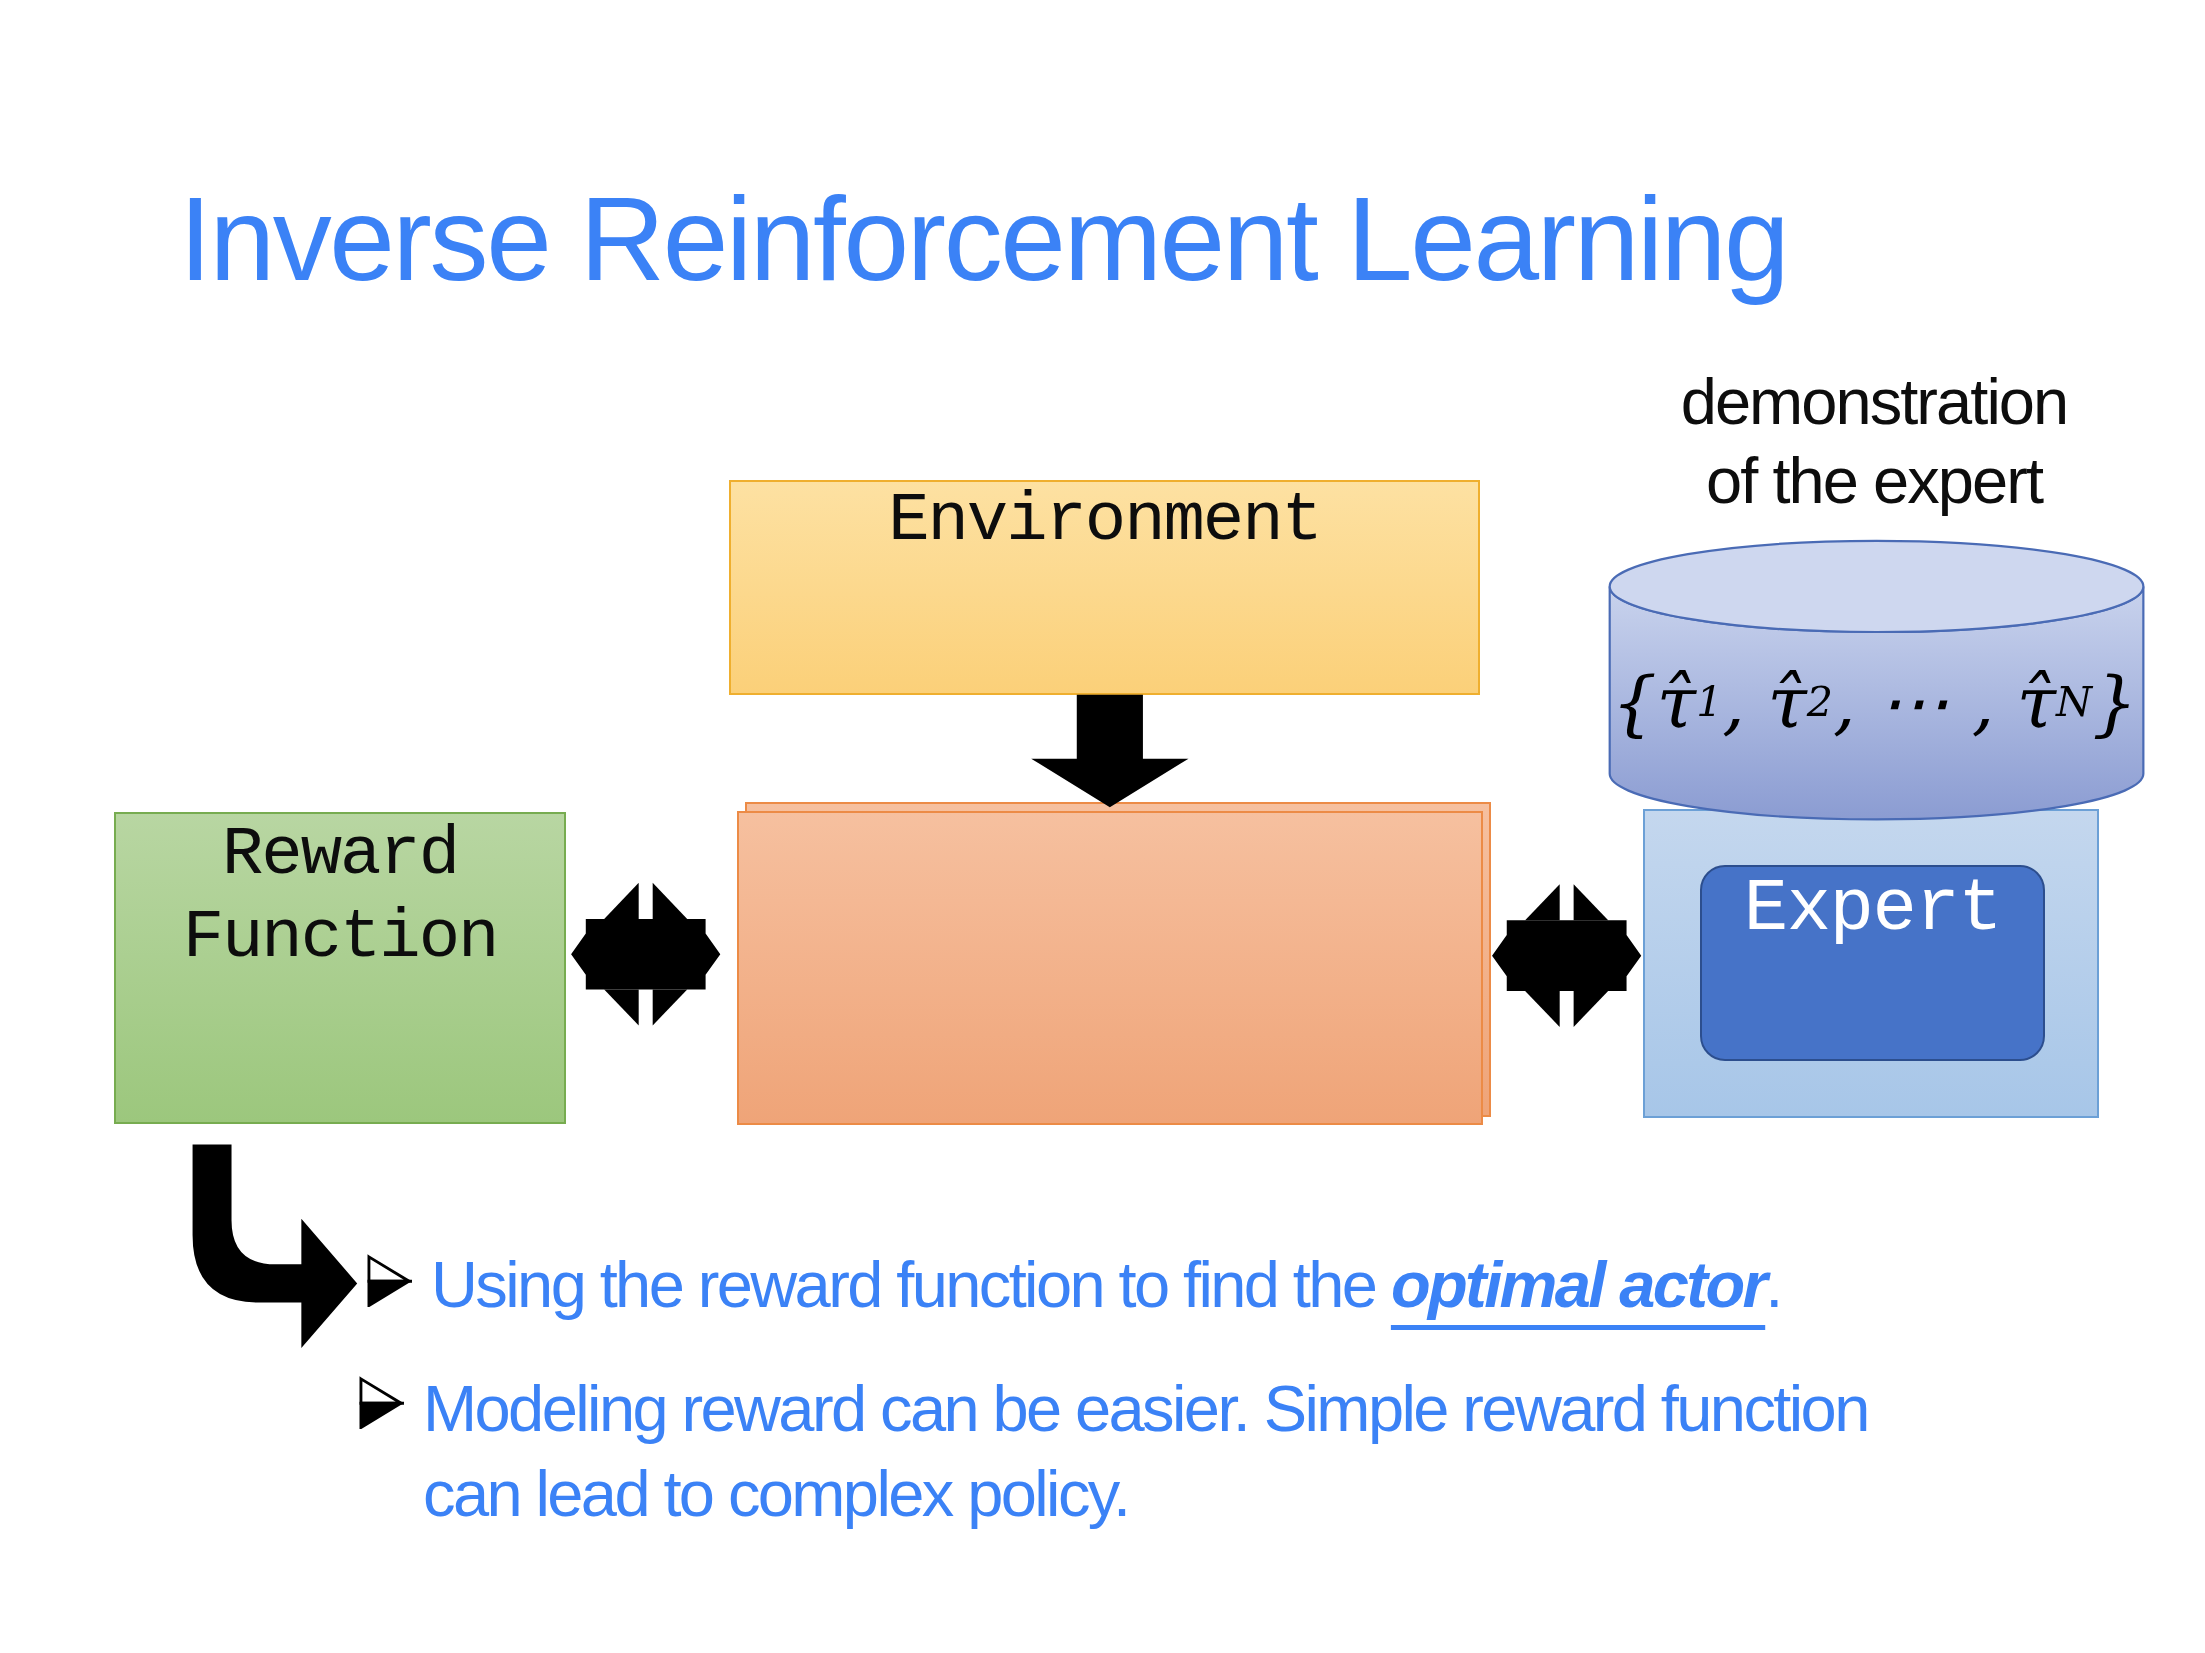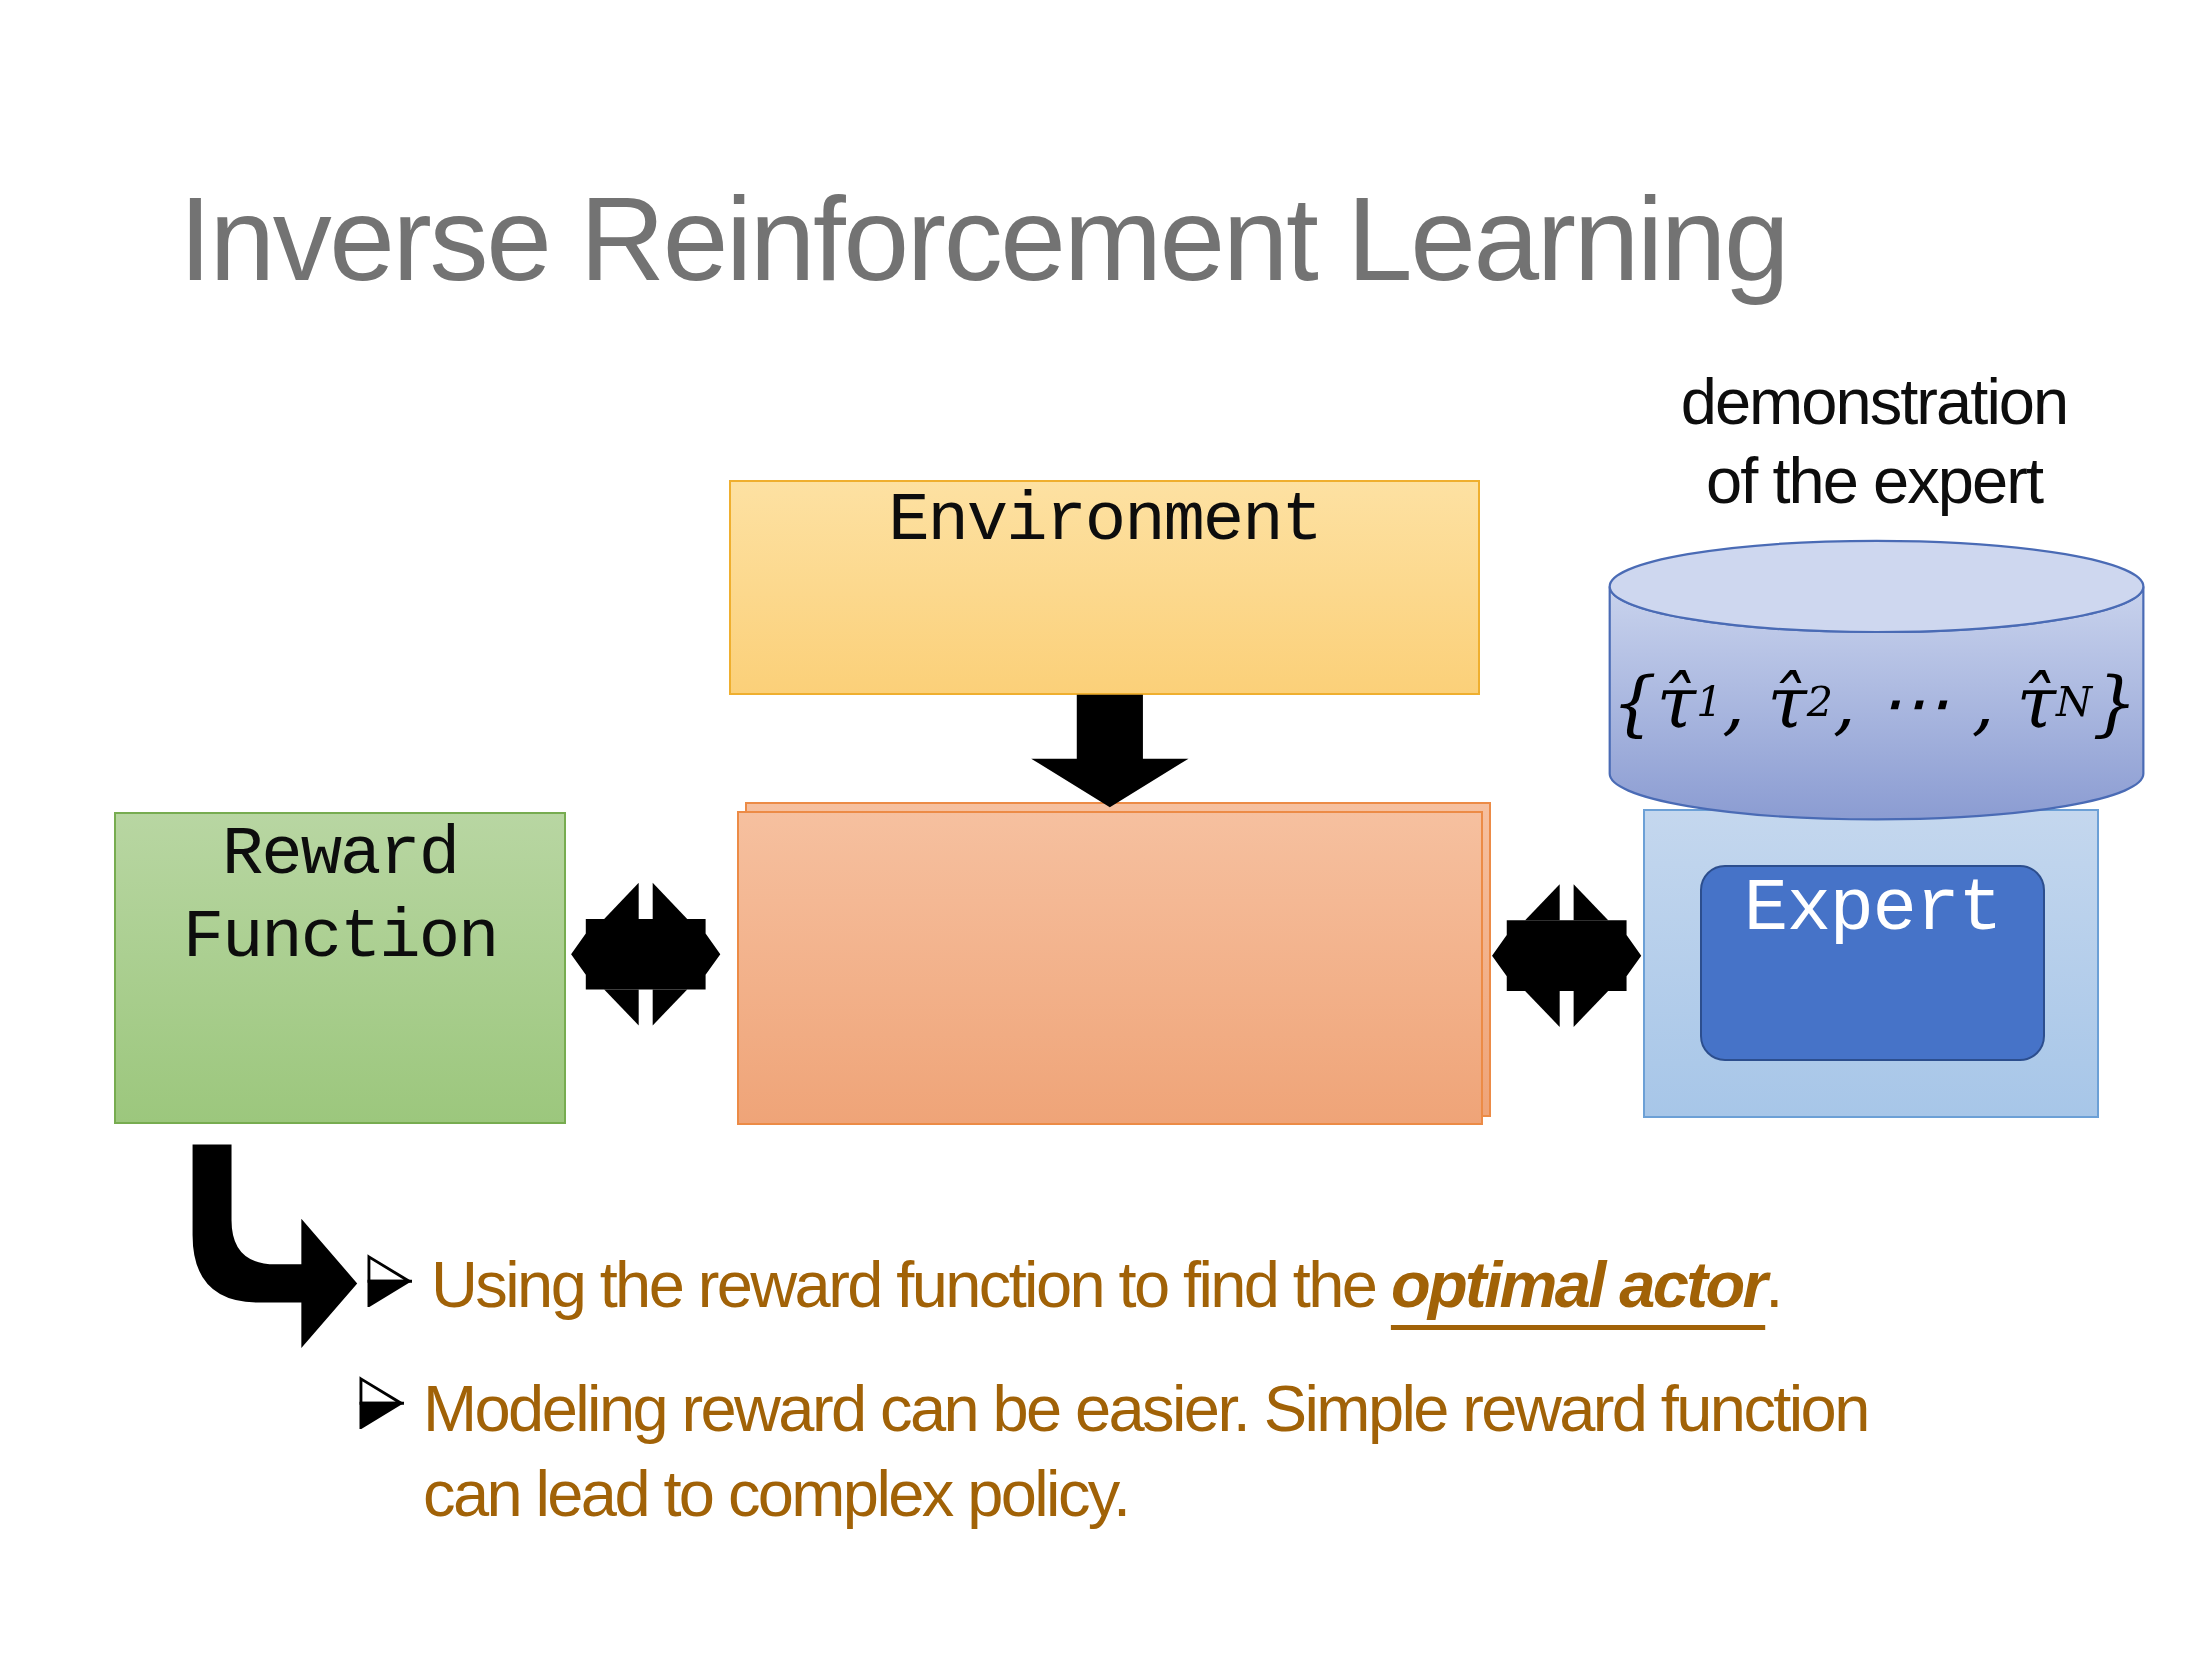--- a/index.html
+++ b/index.html
@@ -7,21 +7,21 @@
     position:relative; width:2205px; height:1654px; background:#ffffff;
     font-family:"Liberation Sans", sans-serif; color:var(--text, #0d0d0d);
     overflow:hidden;
   }
   .abs{position:absolute;}
 
   
   .title{
     left:179px; top:169px; width:1911px;
     font-size:118px; line-height:141px; letter-spacing:-0.02em;
-    color:#737373; white-space:nowrap;
+    color:#3b82f6; white-space:nowrap;
   }
 
   
   .annotation{
     left:1580px; top:362px; width:588px;
     font-size:65px; line-height:79px; letter-spacing:-0.03em;
     text-align:center;
   }
 
   
@@ -73,21 +73,21 @@
   }
   .math sub{font-size:0.58em; vertical-align:-0.28em; letter-spacing:0;}
 
   
   .arrows{left:0; top:0; width:2205px; height:1654px; z-index:9; pointer-events:none;}
 
   
   .bullet-row{display:flex; align-items:flex-start;}
   .bullet-row .marker{flex:0 0 auto; margin-top:10.3px; margin-right:19px;}
   .bullet-text{
-    font-size:65px; line-height:85px; letter-spacing:-0.04em; color:#a16207;
+    font-size:65px; line-height:85px; letter-spacing:-0.04em; color:#3b82f6;
   }
   .bullet1{left:366px; top:1244px; width:1764px;}
   .bullet1 .bullet-text{line-height:82px; white-space:nowrap;}
   .bullet2{left:358px; top:1366px; width:1544px;}
   .bullet2 .bullet-text{width:1455px;}
   .emph{
     font-weight:bold; font-style:italic;
     text-decoration:underline; text-decoration-thickness:5.1px; text-underline-offset:17.6px;
   }
 </style>

